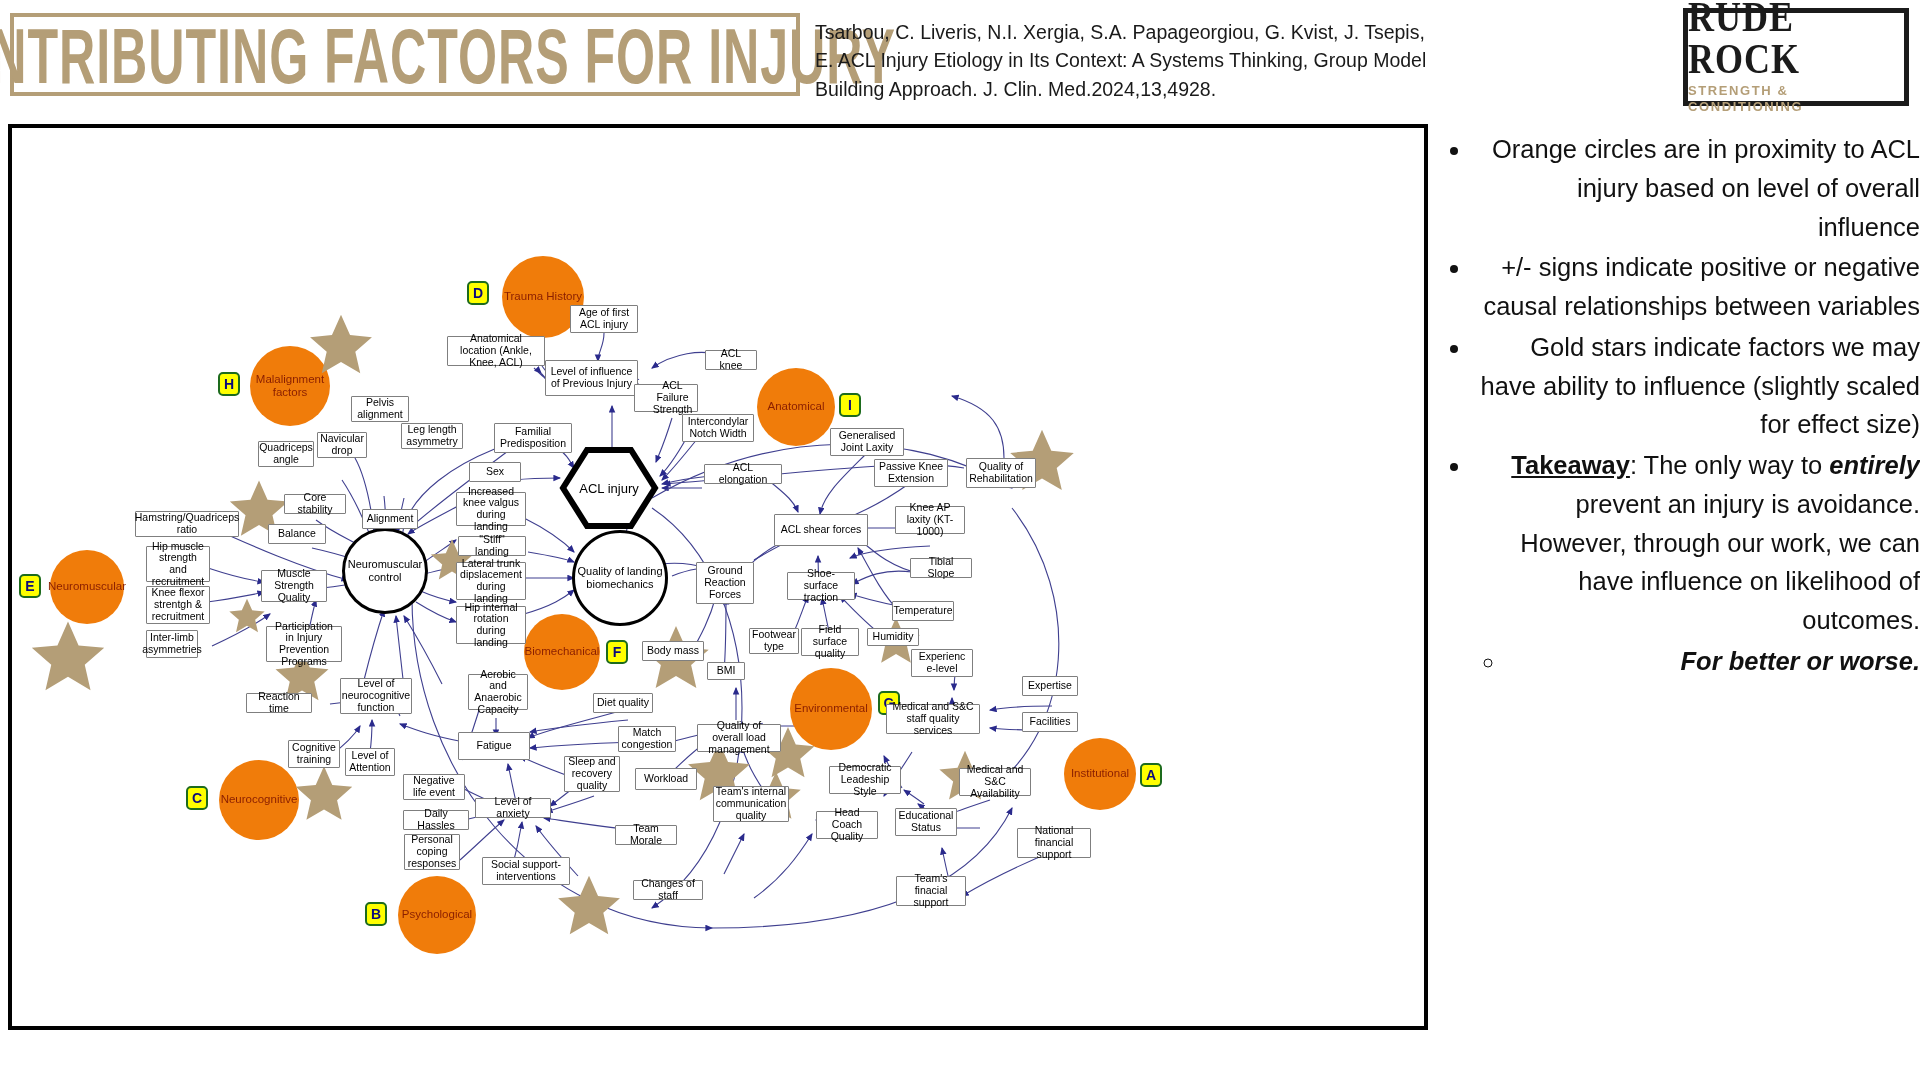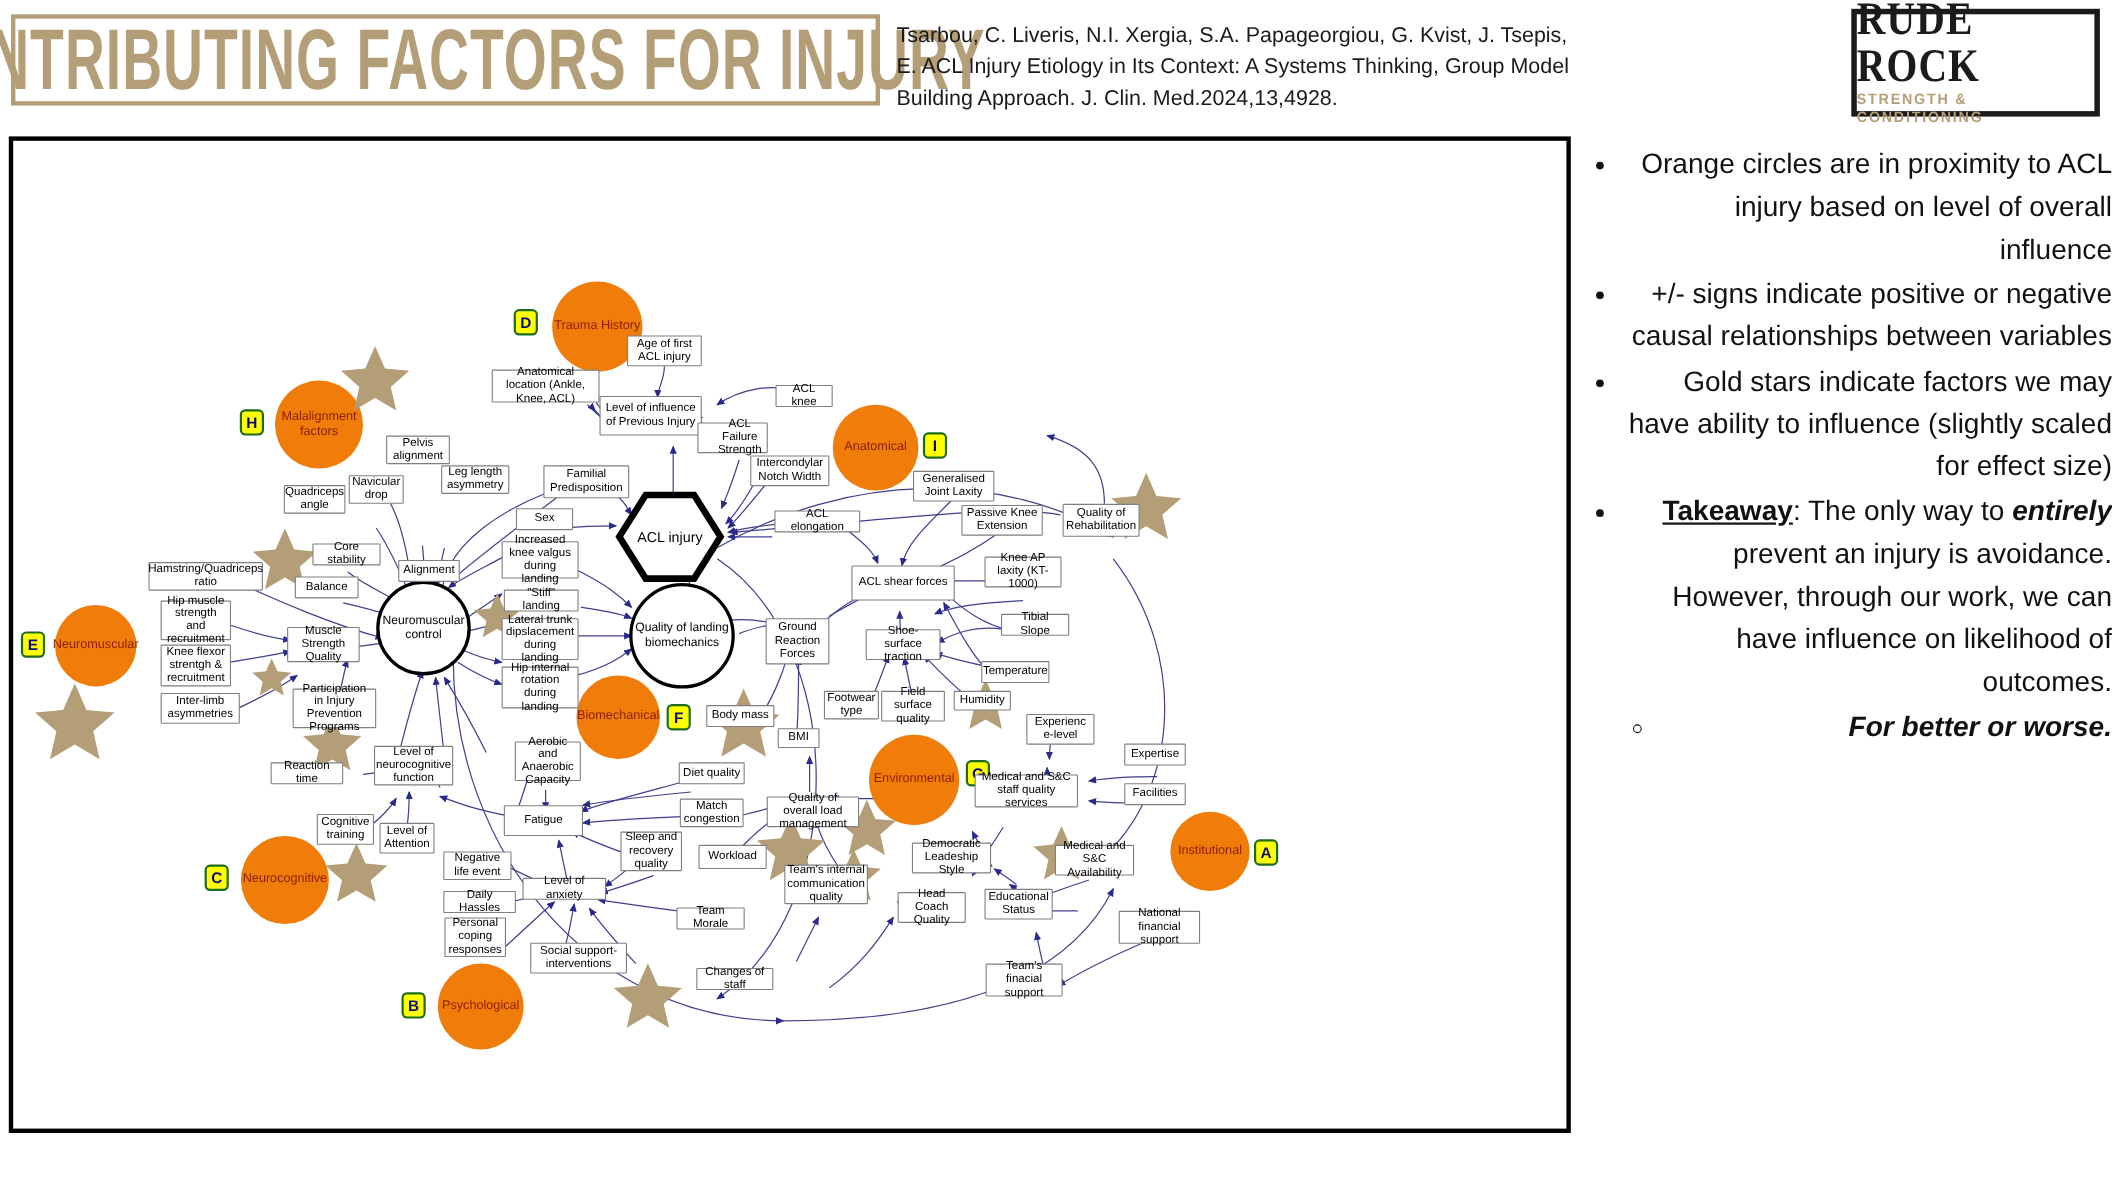--- a/index.html
+++ b/index.html
@@ -482,21 +482,21 @@
       </div>
     <div class="node" style="left:249px;top:442px;width:66px;height:32px;">
       <span>Muscle Strength Quality</span>
       </div>
     <div class="node" style="left:444px;top:434px;width:70px;height:38px;">
       <span>Lateral trunk dipslacement during landing</span>
       </div>
     <div class="node" style="left:444px;top:478px;width:70px;height:38px;">
       <span>Hip internal rotation during landing</span>
       </div>
-    <div class="node" style="left:134px;top:502px;width:72px;height:28px;">
+    <div class="node" style="left:134px;top:502px;width:52px;height:28px;">
       <span>Inter-limb asymmetries</span>
       </div>
     <div class="node" style="left:254px;top:498px;width:76px;height:36px;">
       <span>Participation in Injury Prevention Programs</span>
       </div>
     <div class="node" style="left:684px;top:434px;width:58px;height:42px;">
       <span>Ground Reaction Forces</span>
       </div>
     <div class="node" style="left:775px;top:444px;width:68px;height:28px;">
       <span>Shoe-surface traction</span>
@@ -530,21 +530,21 @@
       </div>
     <div class="node" style="left:276px;top:612px;width:52px;height:28px;">
       <span>Cognitive training</span>
       </div>
     <div class="node" style="left:333px;top:620px;width:50px;height:28px;">
       <span>Level of Attention</span>
       </div>
     <div class="node" style="left:446px;top:604px;width:72px;height:28px;">
       <span>Fatigue</span>
       </div>
-    <div class="node" style="left:581px;top:565px;width:60px;height:20px;margin-left:24px;">
+    <div class="node" style="left:581px;top:565px;width:60px;height:20px;">
       <span>Diet quality</span>
       </div>
     <div class="node" style="left:606px;top:598px;width:58px;height:26px;">
       <span>Match congestion</span>
       </div>
     <div class="node" style="left:685px;top:596px;width:84px;height:28px;">
       <span>Quality of overall load management</span>
       </div>
     <div class="node" style="left:552px;top:628px;width:56px;height:36px;">
       <span>Sleep and recovery quality</span>
@@ -584,21 +584,21 @@
       </div>
     <div class="node" style="left:883px;top:680px;width:62px;height:28px;">
       <span>Educational Status</span>
       </div>
     <div class="node" style="left:874px;top:576px;width:94px;height:30px;">
       <span>Medical and S&amp;C staff quality services</span>
       </div>
     <div class="node" style="left:947px;top:640px;width:72px;height:28px;">
       <span>Medical and S&amp;C Availability</span>
       </div>
-    <div class="node" style="left:899px;top:521px;width:62px;height:28px;margin-left:22px;">
+    <div class="node" style="left:899px;top:521px;width:62px;height:28px;">
       <span>Experienc e-level</span>
       </div>
     <div class="node" style="left:1010px;top:548px;width:56px;height:20px;">
       <span>Expertise</span>
       </div>
     <div class="node" style="left:1010px;top:584px;width:56px;height:20px;">
       <span>Facilities</span>
       </div>
     <div class="node" style="left:1005px;top:700px;width:74px;height:30px;">
       <span>National financial support</span>

